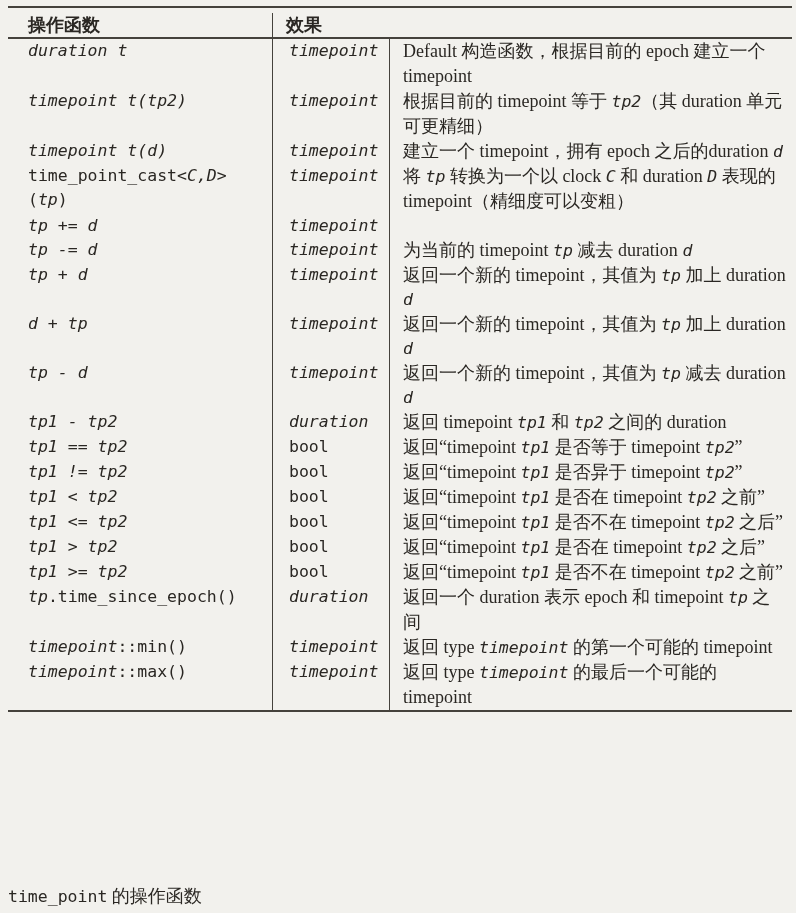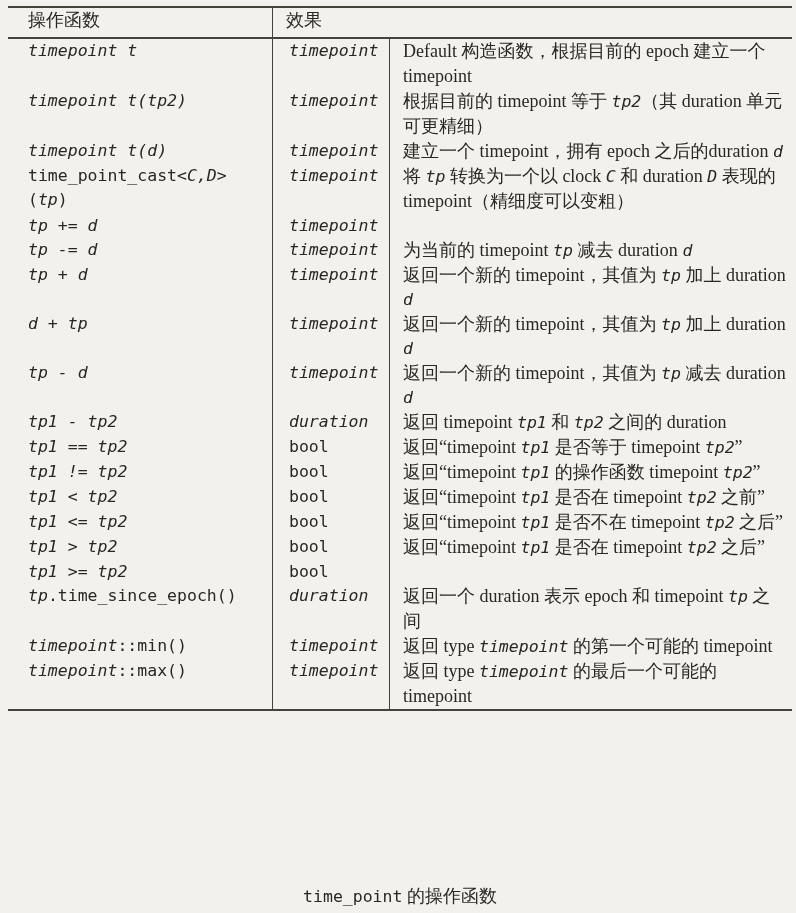--- a/index.html
+++ b/index.html
@@ -18,24 +18,25 @@
     position: absolute;
     left: 8px; top: 6px;
     width: 784px;
     border-top: 2px solid #45423c;
     border-bottom: 2px solid #45423c;
   }
   .thead {
     display: flex;
     border-bottom: 2px solid #45423c;
     font-family: "Liberation Sans", sans-serif;
-    font-weight: normal;
+    font-weight: bold;
     font-size: 18px;
     line-height: 29px;
     height: 29px;
+    align-items: flex-end;
   }
   .tbody { }
   .trow { display: flex; }
   .cell {
     box-sizing: border-box;
     line-height: 24px;
     white-space: normal;
   }
   .cell.op {
     width: 265px;
@@ -53,42 +54,42 @@
     padding: 0 6px 0 13px;
   }
   
   .sg-c  { font-family: "DejaVu Sans Mono", monospace; font-size: 16.5px; margin-top: 32px; }
   .sg-ci { font-family: "DejaVu Sans Mono", monospace; font-size: 16.5px; font-style: italic; }
   .sg-t  { font-family: "Liberation Serif", serif; font-size: 18px; }
   .caption {
     position: absolute;
     left: 8px; top: 884px;
     width: 784px;
-    text-align: center;
+    text-align: left;
     font-size: 18px;
     line-height: 24px;
   }
   .caption .code {
     font-family: "DejaVu Sans Mono", monospace;
     font-size: 16.5px;
   }
 </style>
 </head>
 <body>
 
 <div class="page">
 
   <div class="optable">
     <div class="thead">
       <div class="cell op">操作函数</div>
       <div class="cell eff">效果</div>
     </div>
     <div class="tbody">
         <div class="trow">
-          <div class="cell op"><span class="sg-ci">timepoint t</span></div>
+          <div class="cell op"><span class="sg-ci">duration t</span></div>
           <div class="cell got"><span class="sg-ci">timepoint</span></div>
           <div class="cell eff"><span class="sg-t">Default 构造函数，根据目前的 epoch 建立一个 timepoint</span></div>
         </div>
         <div class="trow">
           <div class="cell op"><span class="sg-ci">timepoint t(tp2)</span></div>
           <div class="cell got"><span class="sg-ci">timepoint</span></div>
           <div class="cell eff"><span class="sg-t">根据目前的 timepoint 等于 </span><span class="sg-ci">tp2</span><span class="sg-t">（其 duration 单元可更精细）</span></div>
         </div>
         <div class="trow">
           <div class="cell op"><span class="sg-ci">timepoint t(d)</span></div>
@@ -130,40 +131,41 @@
           <div class="cell eff"><span class="sg-t">返回 timepoint </span><span class="sg-ci">tp1</span><span class="sg-t"> 和 </span><span class="sg-ci">tp2</span><span class="sg-t"> 之间的 duration</span></div>
         </div>
         <div class="trow">
           <div class="cell op"><span class="sg-ci">tp1 == tp2</span></div>
           <div class="cell got"><span class="sg-c">bool</span></div>
           <div class="cell eff"><span class="sg-t">返回“timepoint </span><span class="sg-ci">tp1</span><span class="sg-t"> 是否等于 timepoint </span><span class="sg-ci">tp2</span><span class="sg-t">”</span></div>
         </div>
         <div class="trow">
           <div class="cell op"><span class="sg-ci">tp1 != tp2</span></div>
           <div class="cell got"><span class="sg-c">bool</span></div>
-          <div class="cell eff"><span class="sg-t">返回“timepoint </span><span class="sg-ci">tp1</span><span class="sg-t"> 的操作函数 timepoint </span><span class="sg-ci">tp2</span><span class="sg-t">”</span></div>
+          <div class="cell eff"><span class="sg-t">返回“timepoint </span><span class="sg-ci">tp1</span><span class="sg-t"> 是否异于 timepoint </span><span class="sg-ci">tp2</span><span class="sg-t">”</span></div>
         </div>
         <div class="trow">
           <div class="cell op"><span class="sg-ci">tp1 &lt; tp2</span></div>
           <div class="cell got"><span class="sg-c">bool</span></div>
           <div class="cell eff"><span class="sg-t">返回“timepoint </span><span class="sg-ci">tp1</span><span class="sg-t"> 是否在 timepoint </span><span class="sg-ci">tp2</span><span class="sg-t"> 之前”</span></div>
         </div>
         <div class="trow">
           <div class="cell op"><span class="sg-ci">tp1 &lt;= tp2</span></div>
           <div class="cell got"><span class="sg-c">bool</span></div>
           <div class="cell eff"><span class="sg-t">返回“timepoint </span><span class="sg-ci">tp1</span><span class="sg-t"> 是否不在 timepoint </span><span class="sg-ci">tp2</span><span class="sg-t"> 之后”</span></div>
         </div>
         <div class="trow">
           <div class="cell op"><span class="sg-ci">tp1 &gt; tp2</span></div>
           <div class="cell got"><span class="sg-c">bool</span></div>
           <div class="cell eff"><span class="sg-t">返回“timepoint </span><span class="sg-ci">tp1</span><span class="sg-t"> 是否在 timepoint </span><span class="sg-ci">tp2</span><span class="sg-t"> 之后”</span></div>
         </div>
         <div class="trow">
           <div class="cell op"><span class="sg-ci">tp1 &gt;= tp2</span></div>
           <div class="cell got"><span class="sg-c">bool</span></div>
+          <div class="cell eff"><span class="sg-t">返回“timepoint </span><span class="sg-ci">tp1</span><span class="sg-t"> 是否不在 timepoint </span><span class="sg-ci">tp2</span><span class="sg-t"> 之前”</span></div>
         </div>
         <div class="trow">
           <div class="cell op"><span class="sg-ci">tp</span><span class="sg-c">.time_since_epoch()</span></div>
           <div class="cell got"><span class="sg-ci">duration</span></div>
           <div class="cell eff"><span class="sg-t">返回一个 duration 表示 epoch 和 timepoint </span><span class="sg-ci">tp</span><span class="sg-t"> 之间</span></div>
         </div>
         <div class="trow">
           <div class="cell op"><span class="sg-ci">timepoint</span><span class="sg-c">::min()</span></div>
           <div class="cell got"><span class="sg-ci">timepoint</span></div>
           <div class="cell eff"><span class="sg-t">返回 type </span><span class="sg-ci">timepoint</span><span class="sg-t"> 的第一个可能的 timepoint</span></div>

